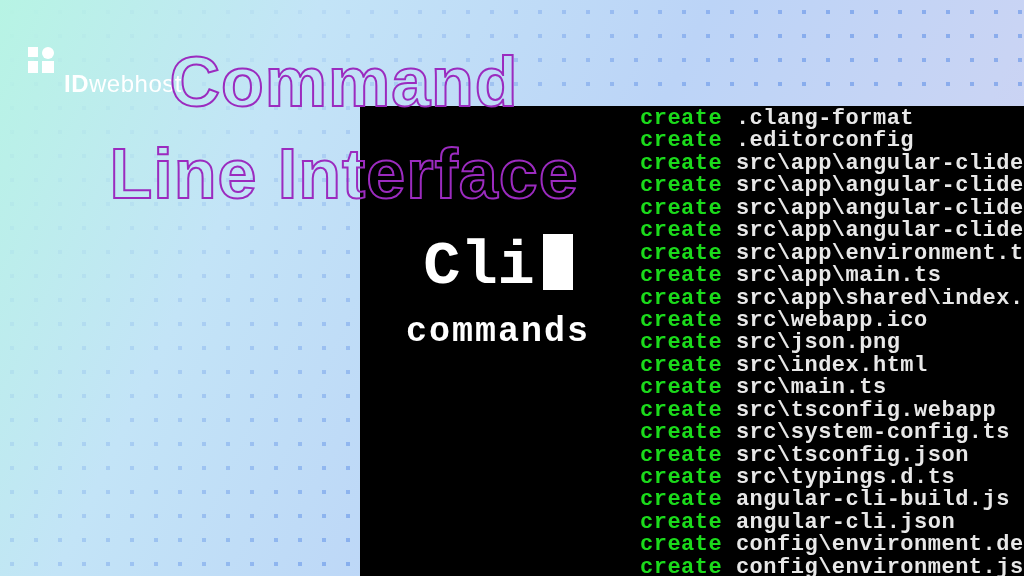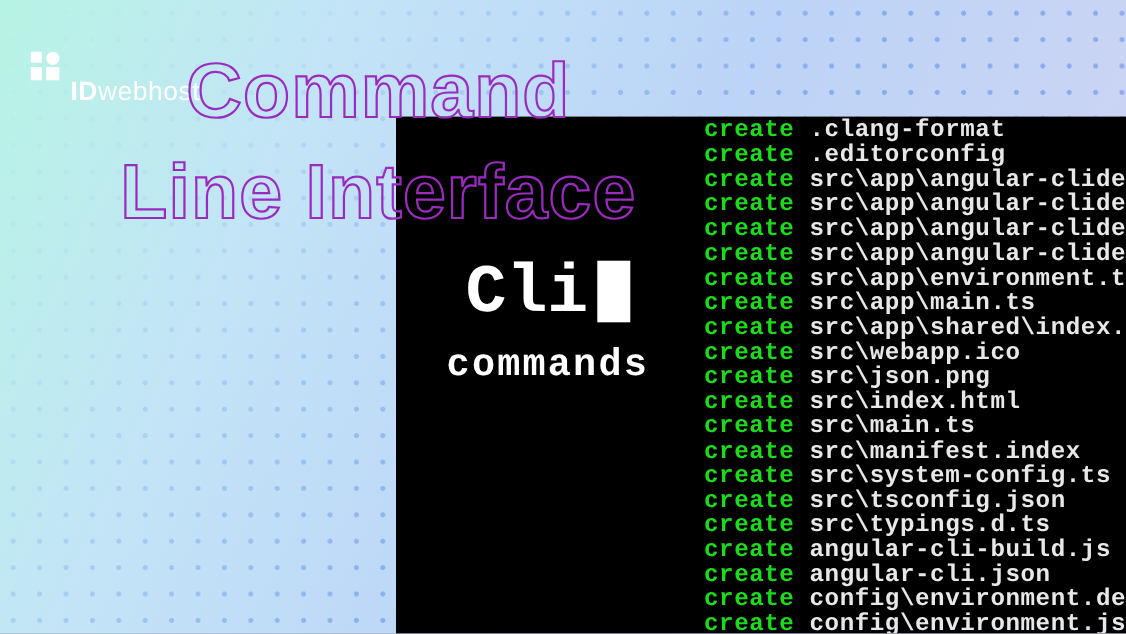--- a/index.html
+++ b/index.html
@@ -64,21 +64,21 @@
     left: 18px; top: 130px;
     width: 240px;
     text-align: center;
     font-family: "Courier New", Courier, monospace;
     color: #fff;
     z-index: 3;
   }
   .cli-line {
     font-size: 62px;
     font-weight: bold;
-    display: inline-flex; align-items: center; gap: 6px;
+    display: inline-flex; align-items: flex-start; gap: 6px;
     line-height: 1;
   }
   .cursor {
     display: inline-block;
     width: 30px; height: 56px;
     background: #fff;
     margin-left: 2px;
     transform: translateY(-2px);
   }
   .cmd-line {
@@ -135,21 +135,21 @@
       <span class="row"><span class="kw">create</span><span class="path"> src\app\angular-clidemo-</span></span>
       <span class="row"><span class="kw">create</span><span class="path"> src\app\angular-clidemo-</span></span>
       <span class="row"><span class="kw">create</span><span class="path"> src\app\angular-clidemo-</span></span>
       <span class="row"><span class="kw">create</span><span class="path"> src\app\environment.ts</span></span>
       <span class="row"><span class="kw">create</span><span class="path"> src\app\main.ts</span></span>
       <span class="row"><span class="kw">create</span><span class="path"> src\app\shared\index.ts</span></span>
       <span class="row"><span class="kw">create</span><span class="path"> src\webapp.ico</span></span>
       <span class="row"><span class="kw">create</span><span class="path"> src\json.png</span></span>
       <span class="row"><span class="kw">create</span><span class="path"> src\index.html</span></span>
       <span class="row"><span class="kw">create</span><span class="path"> src\main.ts</span></span>
-      <span class="row"><span class="kw">create</span><span class="path"> src\manifest.index</span></span>
+      <span class="row"><span class="kw">create</span><span class="path"> src\tsconfig.webapp</span></span>
       <span class="row"><span class="kw">create</span><span class="path"> src\system-config.ts</span></span>
       <span class="row"><span class="kw">create</span><span class="path"> src\tsconfig.json</span></span>
       <span class="row"><span class="kw">create</span><span class="path"> src\typings.d.ts</span></span>
       <span class="row"><span class="kw">create</span><span class="path"> angular-cli-build.js</span></span>
       <span class="row"><span class="kw">create</span><span class="path"> angular-cli.json</span></span>
       <span class="row"><span class="kw">create</span><span class="path"> config\environment.dev.t</span></span>
       <span class="row"><span class="kw">create</span><span class="path"> config\environment.js</span></span>
     </div>
 </div>
 

